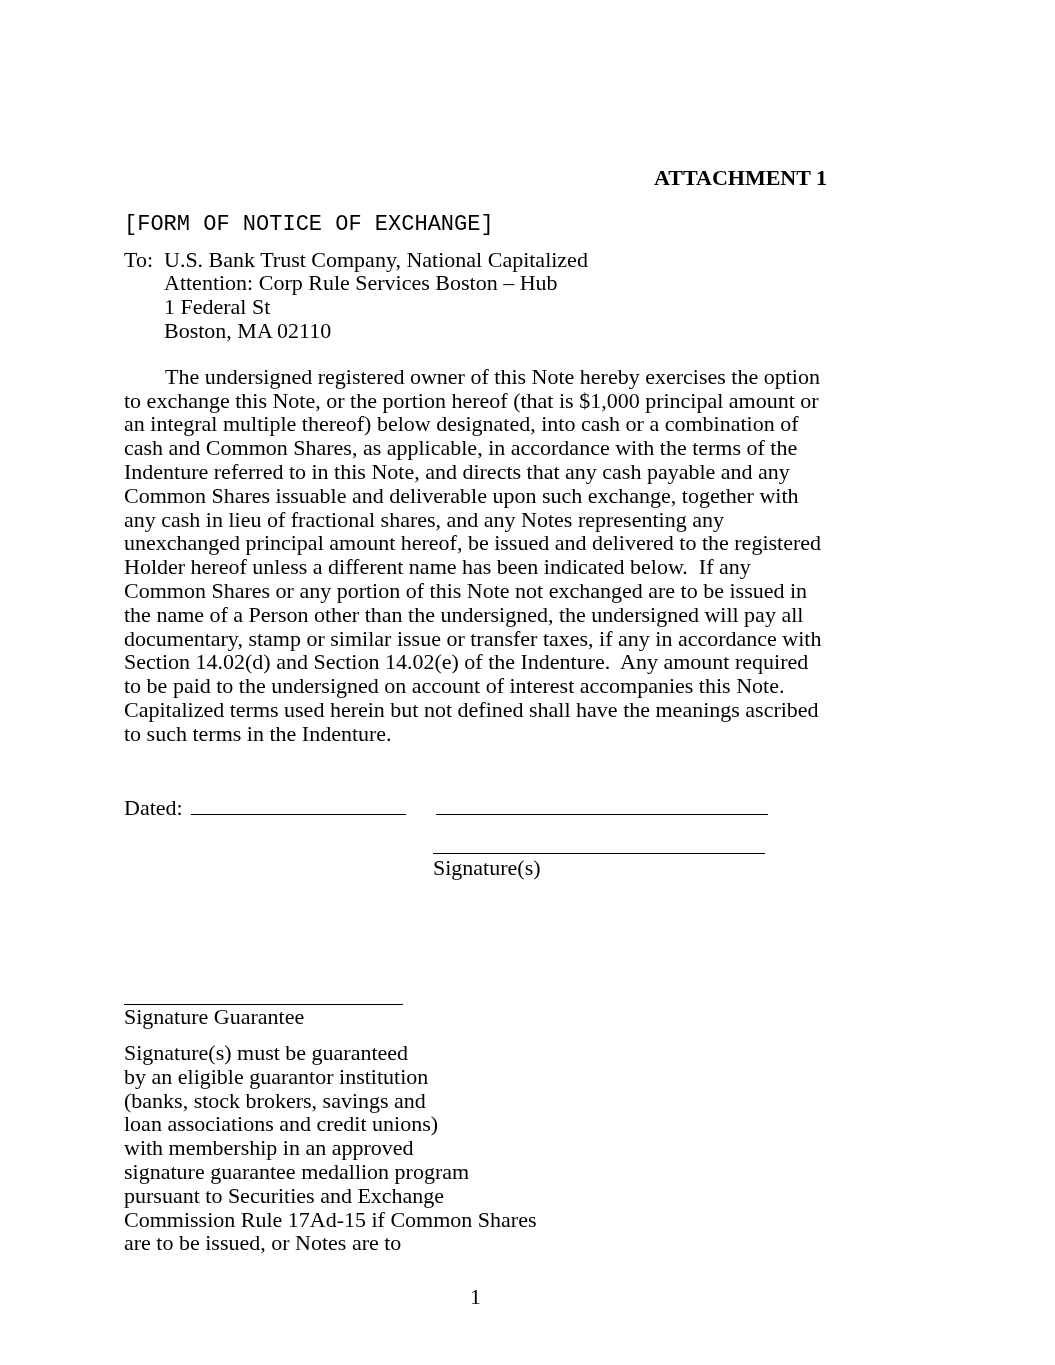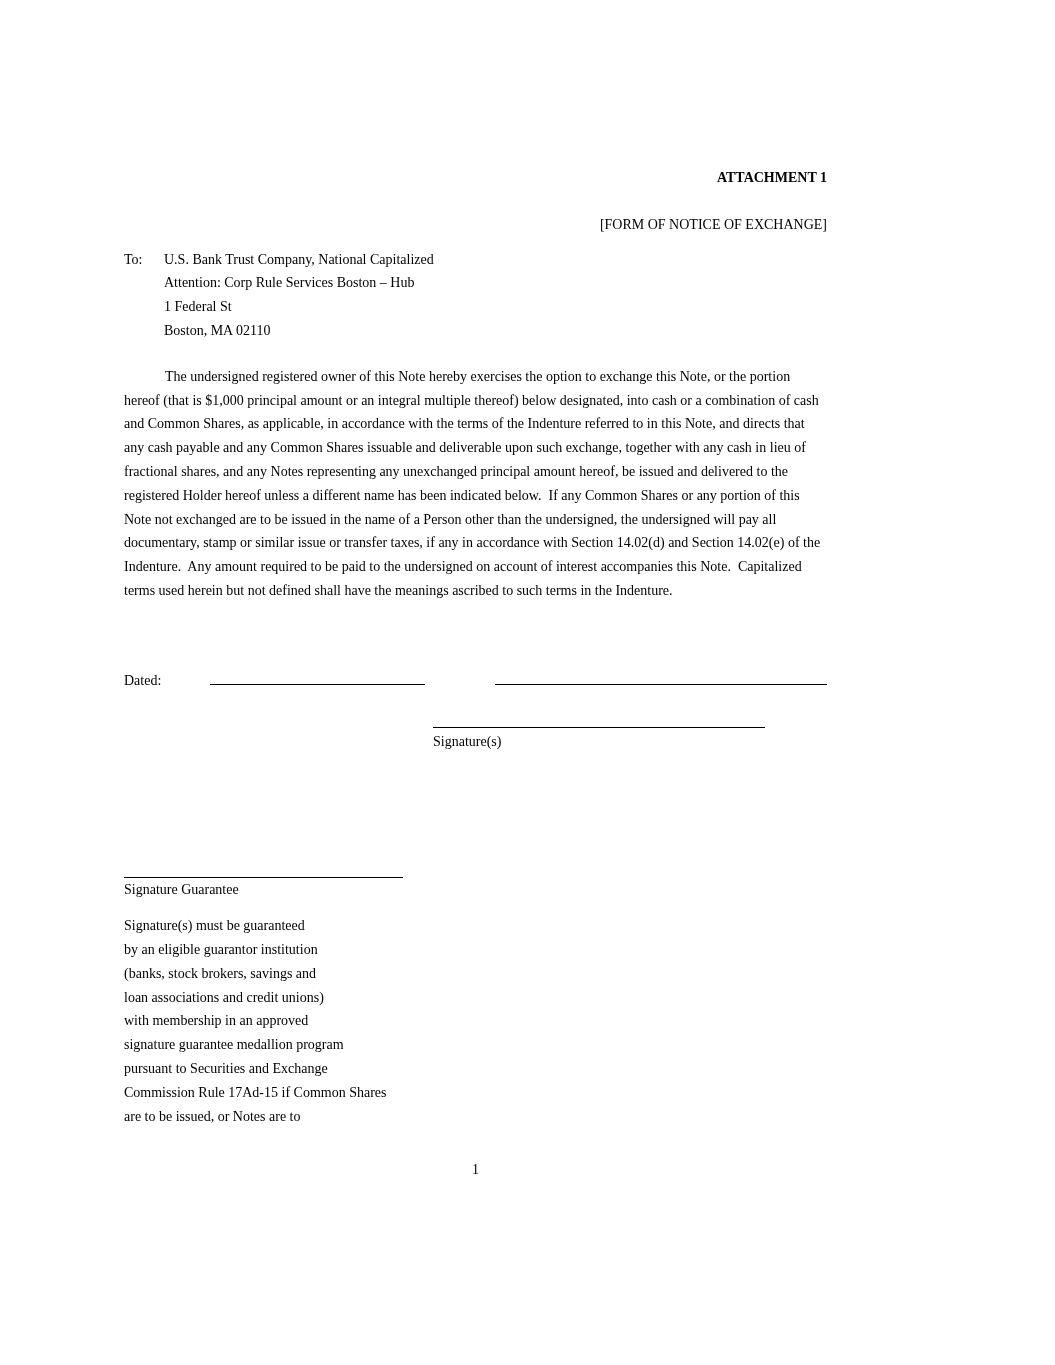--- a/index.html
+++ b/index.html
@@ -4,55 +4,55 @@
 <style>
   * { margin: 0; padding: 0; box-sizing: border-box; }
   html, body { background: #ffffff; }
   .page {
     position: relative;
     width: 952px;
     height: 1365px;
     background: #ffffff;
     color: #000000;
     font-family: "Liberation Serif", "DejaVu Serif", serif;
-    font-size: 14px;
+    font-size: 22px;
     line-height: 23.8px;
     overflow: hidden;
   }
   .content {
     padding-left: 124px;
     padding-right: 125px;
   }
   .attachment {
     margin-top: 166px;
     text-align: right;
     font-weight: bold;
   }
   .form-title {
     margin-top: 23px;
-    text-align: right;
+    text-align: left;
+    font-family: Liberation Mono, monospace;
   }
   .to-block {
     margin-top: 11px;
     display: flex;
     font-family: Liberation Serif, serif;
   }
   .to-label { width: 40px; flex: 0 0 40px; }
   .to-lines { flex: 1; }
   .body-para {
     margin-top: 22px;
     text-indent: 41px;
     white-space: pre-wrap;
     text-align: left;
   }
   .dated-row {
-    margin-top: 66px;
+    margin-top: 47px;
     display: flex;
     align-items: baseline;
-    justify-content: space-between;
   }
   .fill-line {
     display: inline-block;
     height: 1em;
     border-bottom: 1.5px solid #000;
   }
   .fill-dated { width: 215px; margin-left: 8px; }
   .fill-sig1 { width: 332px; margin-left: 30px; }
   .sig-line2 {
     margin-top: 34px;

